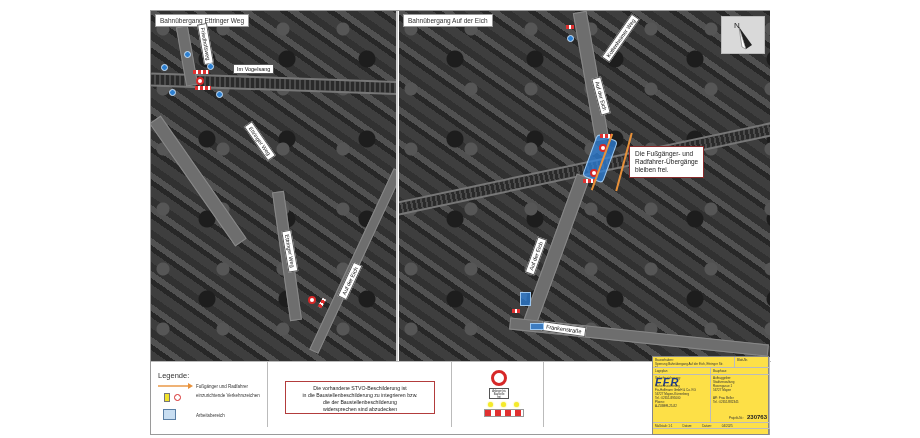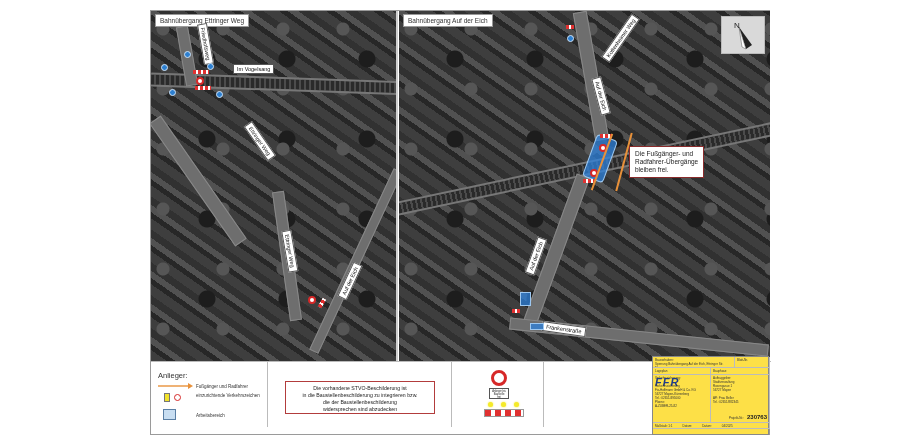--- a/index.html
+++ b/index.html
@@ -116,21 +116,21 @@
       <span class="n">N</span>
       <svg width="22" height="26" viewBox="0 0 22 26">
         <polygon points="3,2 10,24 16,20" fill="#222"></polygon>
         <polygon points="3,2 6,22 10,24" fill="#fff" stroke="#555" stroke-width=".5"></polygon>
       </svg>
     </div>
   </div>
 
   <div class="bottom">
     <div class="legend">
-      <div class="legend-title">Anlieger:</div>
+      <div class="legend-title">Legende:</div>
       <div class="leg-row" style="top:21px">
         <svg width="38" height="6">
             <line x1="2" y1="3" x2="32" y2="3" stroke="#e8913a" stroke-width="1.4"></line>
             <polygon points="32,0 37,3 32,6" fill="#e8913a"></polygon>
           </svg>
       </div>
       <div class="leg-label" style="top:22px">Fußgänger und Radfahrer</div>
       <div class="leg-row" style="top:31px;left:13px">
         <span style="display:inline-block;width:6px;height:9px;background:#f2e32b;border:1px solid #777"></span>
         <span style="display:inline-block;width:7px;height:7px;border:1.5px solid #d62828;border-radius:50%;margin-left:4px"></span>

